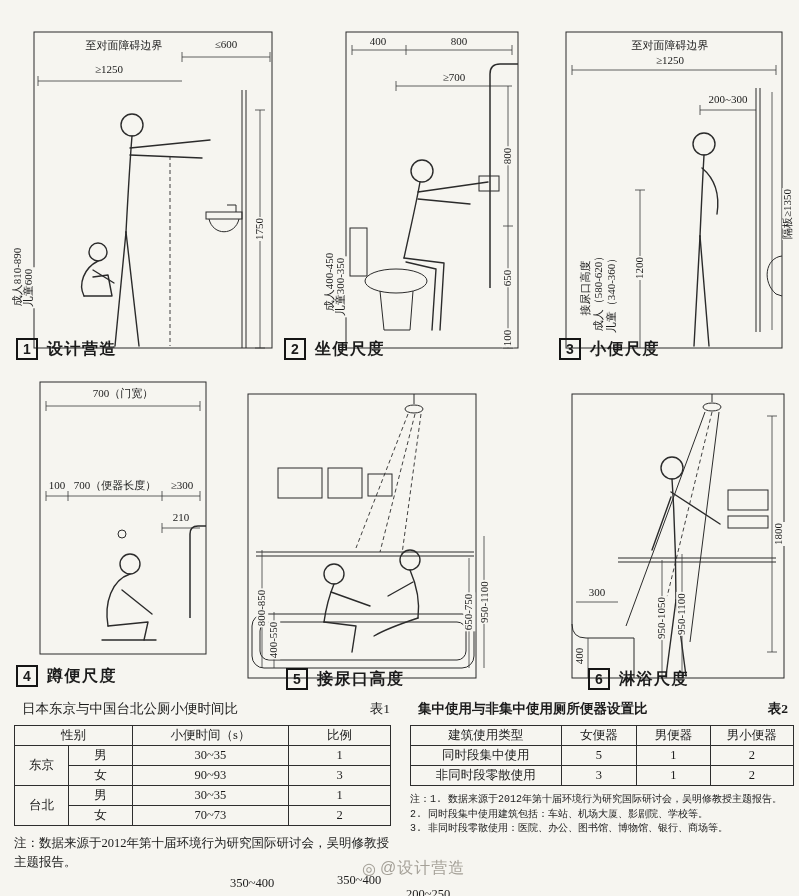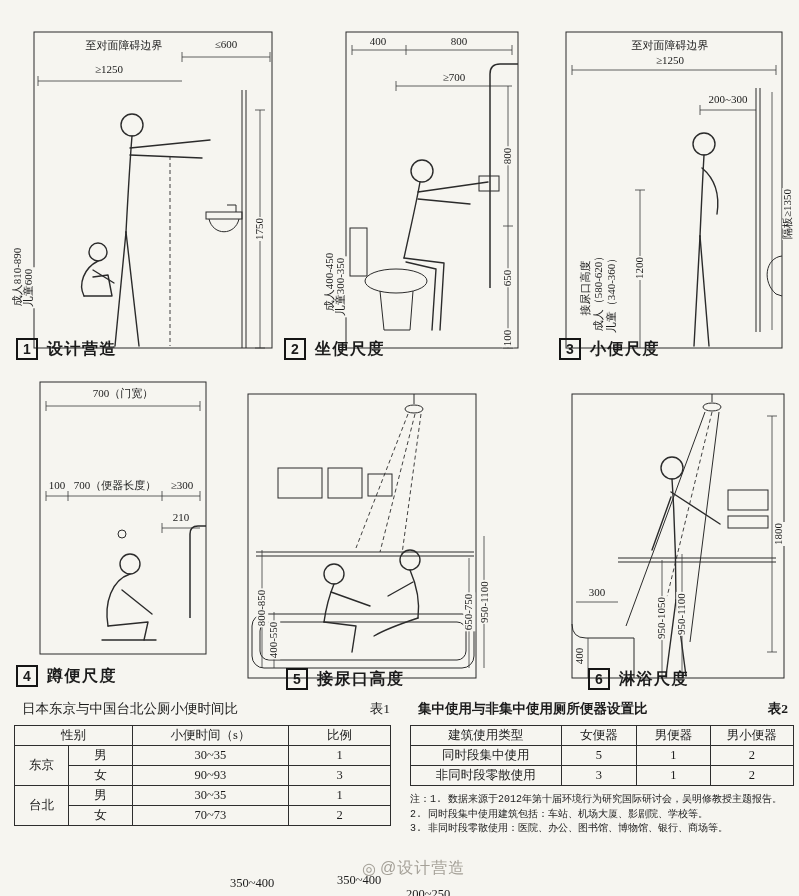--- a/index.html
+++ b/index.html
@@ -359,20 +359,21 @@
           <td>30~35</td>
           <td>1</td>
         </tr>
         <tr>
           <td>女</td>
           <td>70~73</td>
           <td>2</td>
         </tr>
       </tbody>
     </table>
+    <div class="note">注：数据来源于2012年第十届环境行为研究国际研讨会，吴明修教授主题报告。</div>
   </div>
 
   <div class="tblock bold" style="left:404px; top:700px; width:390px;">
     <div class="thead">
       <span class="title">集中使用与非集中使用厕所便器设置比</span>
       <span class="tag">表2</span>
     </div>
     <table>
       <thead>
         <tr>

